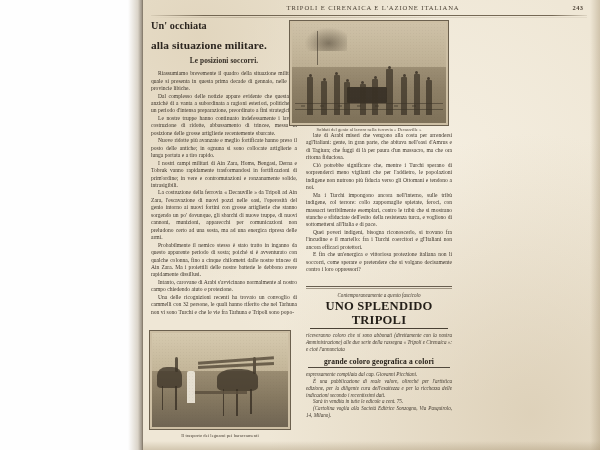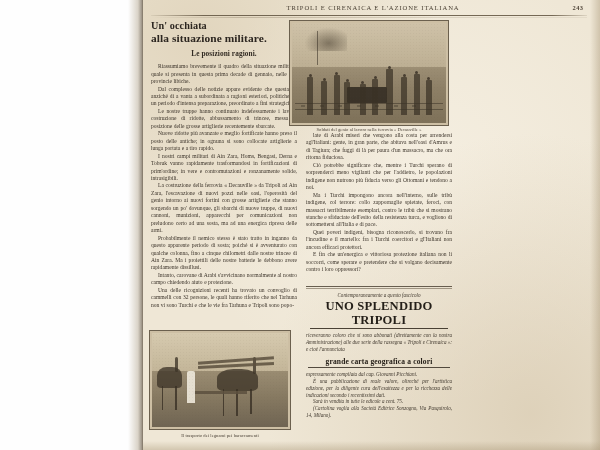--- a/index.html
+++ b/index.html
@@ -39,21 +39,21 @@
   .rule:after{content:"";position:absolute;left:0;top:1.6px;width:100%;height:1px;
       background:linear-gradient(to right,rgba(150,135,110,.0),rgba(130,116,92,.35) 20%,rgba(130,116,92,.1));}
 
   
   .col{position:absolute;}
   .col-l{left:8px;top:20px;width:146px;}
   .col-r{left:163px;top:20px;width:146px;}
 
   .title{text-align:left;color:#2c2620;font-weight:bold;line-height:1.12;}
   .title .t1{display:block;font-size:10.2px;letter-spacing:.1px;}
-  .title .t2{display:block;font-size:11.4px;letter-spacing:.1px;margin-top:1px;}
+  .title .t2{display:block;font-size:11.4px;letter-spacing:.1px;margin-top:8px;}
   .subtitle{text-align:center;font-size:7.3px;font-weight:bold;color:#322b23;margin-top:4px;letter-spacing:.1px;}
 
   p.body{margin:0;text-indent:7px;text-align:justify;
       font-size:5.55px;line-height:7.45px;color:#3b332a;
       -webkit-hyphens:auto;hyphens:auto;word-spacing:.1px;}
   p.body.first{margin-top:5px;}
   .blurred{filter:blur(.16px);}
 
   
   .photo{position:absolute;background:#cdbfa4;overflow:hidden;}
@@ -120,21 +120,21 @@
 
     <div class="runhead">TRIPOLI E CIRENAICA E L'AZIONE ITALIANA</div>
     <div class="folio">243</div>
     <div class="rule"></div>
 
     <div class="col col-l">
       <div class="title">
         <span class="t1">Un' occhiata</span>
         <span class="t2">alla situazione militare.</span>
       </div>
-      <div class="subtitle">Le posizioni ragioni.</div>
+      <div class="subtitle">Le posizioni soccorri.</div>
 
       <p class="body first blurred">Riassumiamo brevemente il quadro della situazione militare, quale si presenta in questa prima decade di gennaio, nelle due provincie libiche.</p>
       <p class="body blurred">Dal complesso delle notizie appare evidente che questa — anziché di a vanta a subordinata a ragioni esteriori, politiche — un periodo d'intensa preparazione, preordinato a fini strategici.</p>
       <p class="body blurred">Le nostre truppe hanno continuato indefessamente i lavori: costruzione di ridotte, abbassamento di trincee, messa in posizione delle grosse artiglierie recentemente sbarcate.</p>
       <p class="body blurred">Nuove ridotte più avanzate e meglio fortificate hanno preso il posto delle antiche; in ognuna si sono collocate artiglierie a lunga portata e a tiro rapido.</p>
       <p class="body blurred">I nostri campi militari di Ain Zara, Homs, Bengasi, Derna e Tobruk vanno rapidamente trasformandosi in fortificazioni di prim'ordine; in vere e contromutazioni e ronzanamente solide, intrasigibili.</p>
       <p class="body blurred">La costruzione della ferrovia « Decauville » da Tripoli ad Ain Zara, l'escavazione di nuovi pozzi nelle oasi, l'operosità del genio intorno ai nuovi fortini con grosse artiglierie che stanno sorgendo un po' dovunque, gli sbarchi di nuove truppe, di nuovi cannoni, munizioni, apparecchi per comunicazioni non preludono certo ad una sosta, ma ad una energica ripresa delle armi.</p>
       <p class="body blurred">Probabilmente il nemico stesso è stato tratto in inganno da questo apparente periodo di sosta; poiché si è avventurato con qualche colonna, fino a cinque chilometri dalle nostre trincee di Ain Zara. Ma i proiettili delle nostre batterie le debbono avere rapidamente dissillusi.</p>
       <p class="body blurred">Intanto, carovane di Arabi s'avvicinano normalmente al nostro campo chiedendo aiuto e protezione.</p>
       <p class="body blurred">Una delle ricognizioni recenti ha trovato un convoglio di cammelli con 32 persone, le quali hanno riferito che nel Tarhuna non vi sono Turchi e che le vie fra Tarhuna e Tripoli sono popo-</p>
@@ -204,21 +204,21 @@
     </div>
     <div class="cap" style="left:6px;top:433px;width:142px">Il trasporto dei legnami pei baraccamenti</div>
 
     <div class="ad">
       <div class="hr"></div>
       <div class="hr thin"></div>
       <div class="ad-lead blurred">Contemporaneamente a questo fascicolo</div>
       <div class="ad-head">UNO SPLENDIDO TRIPOLI</div>
       <div class="ad-underline"></div>
       <p class="ad-p blurred">riceveranno coloro che si sono abbonati (direttamente con la nostra Amministrazione) alle due serie della rassegna « Tripoli e Cirenaica »: e cioè l'annunciata</p>
-      <div class="ad-sub">grande carta geografica a colori</div>
+      <div class="ad-sub">grande coloro geografica a colori</div>
       <div class="ad-subrule"></div>
       <p class="ad-p blurred">espressamente compilata dal cap. Giovanni Picchiani.</p>
       <p class="ad-p ind blurred">È una pubblicazione di reale valore, oltreché per l'artistica edizione, per la diligente cura dell'esattezza e per la ricchezza delle indicazioni secondo i recentissimi dati.</p>
       <p class="ad-p ind blurred">Sarà in vendita in tutte le edicole a cent. 75.</p>
       <p class="ad-p ind blurred">(Cartolina voglia alla Società Editrice Sonzogno, Via Pasquirolo, 14, Milano).</p>
     </div>
 
     <div class="sheet-edge-r"></div>
     <div class="sheet-edge-b"></div>
   </div>

